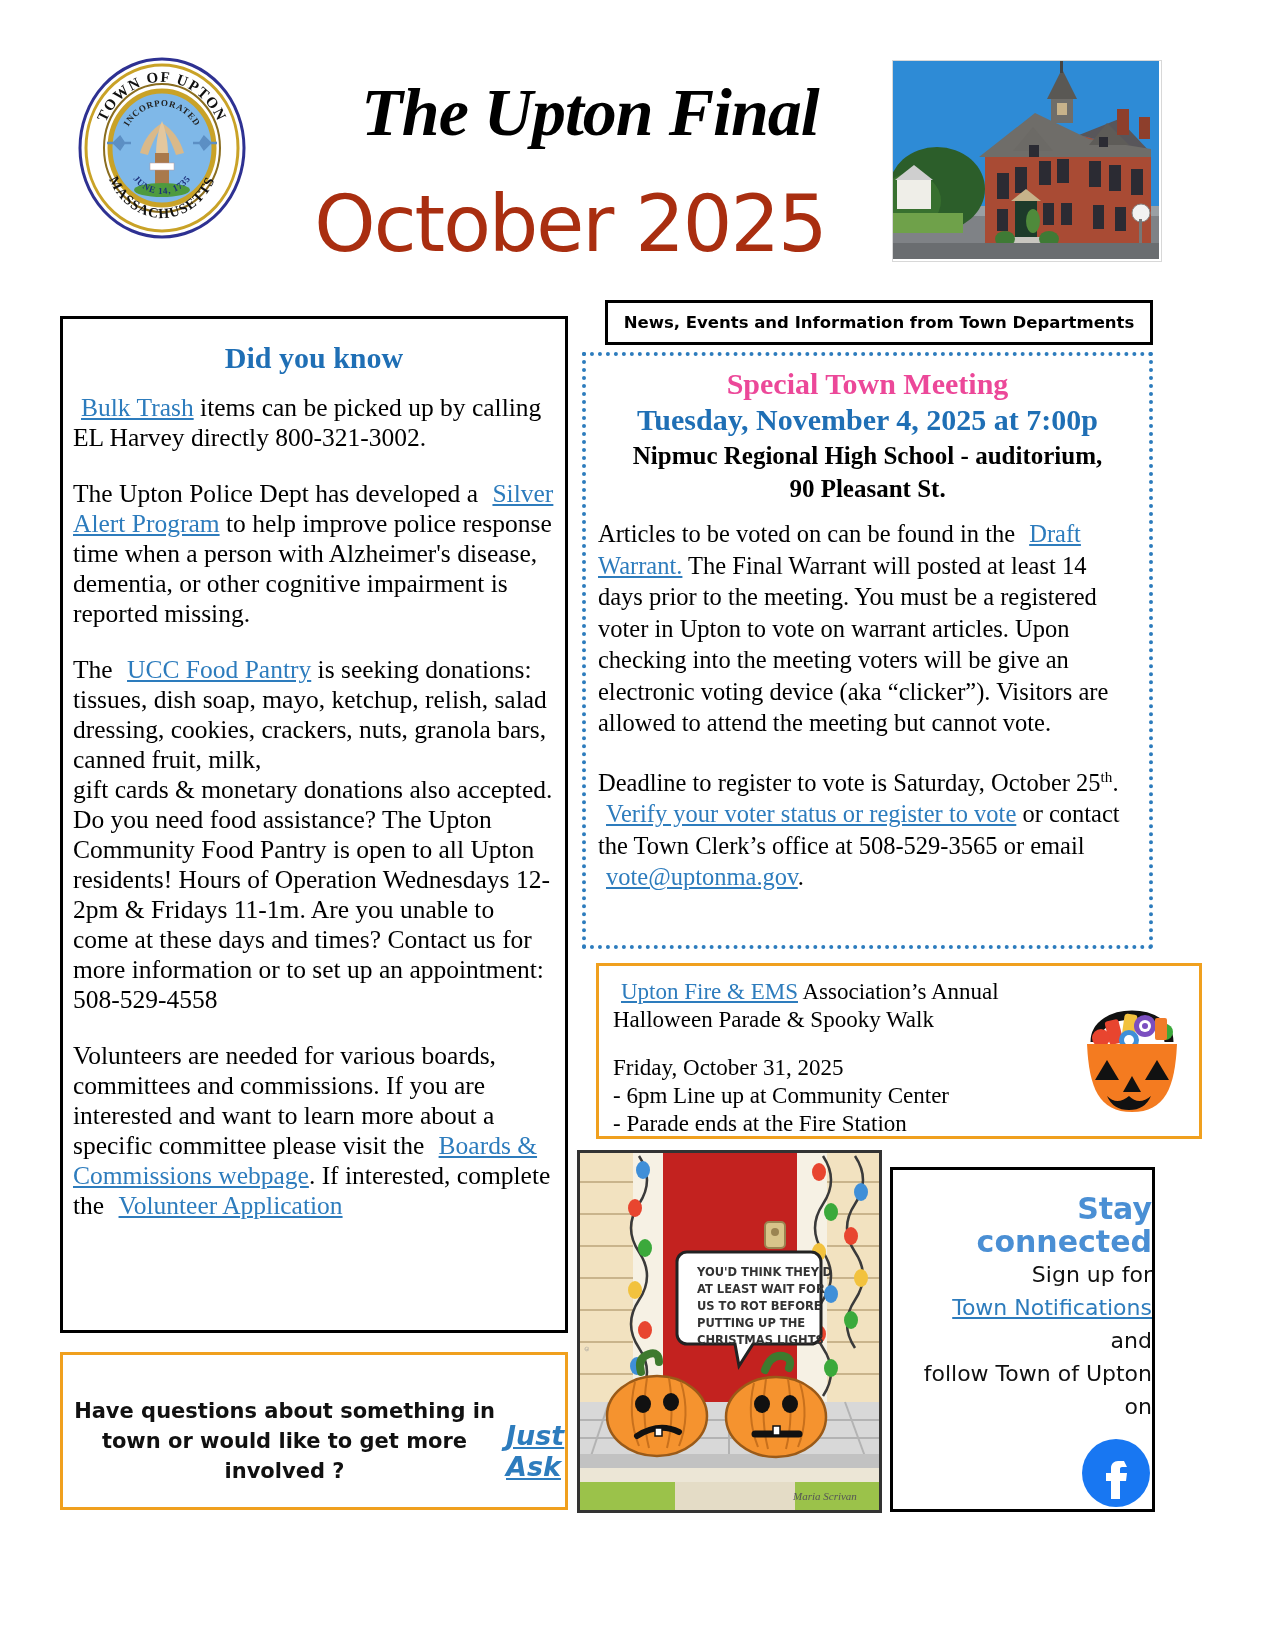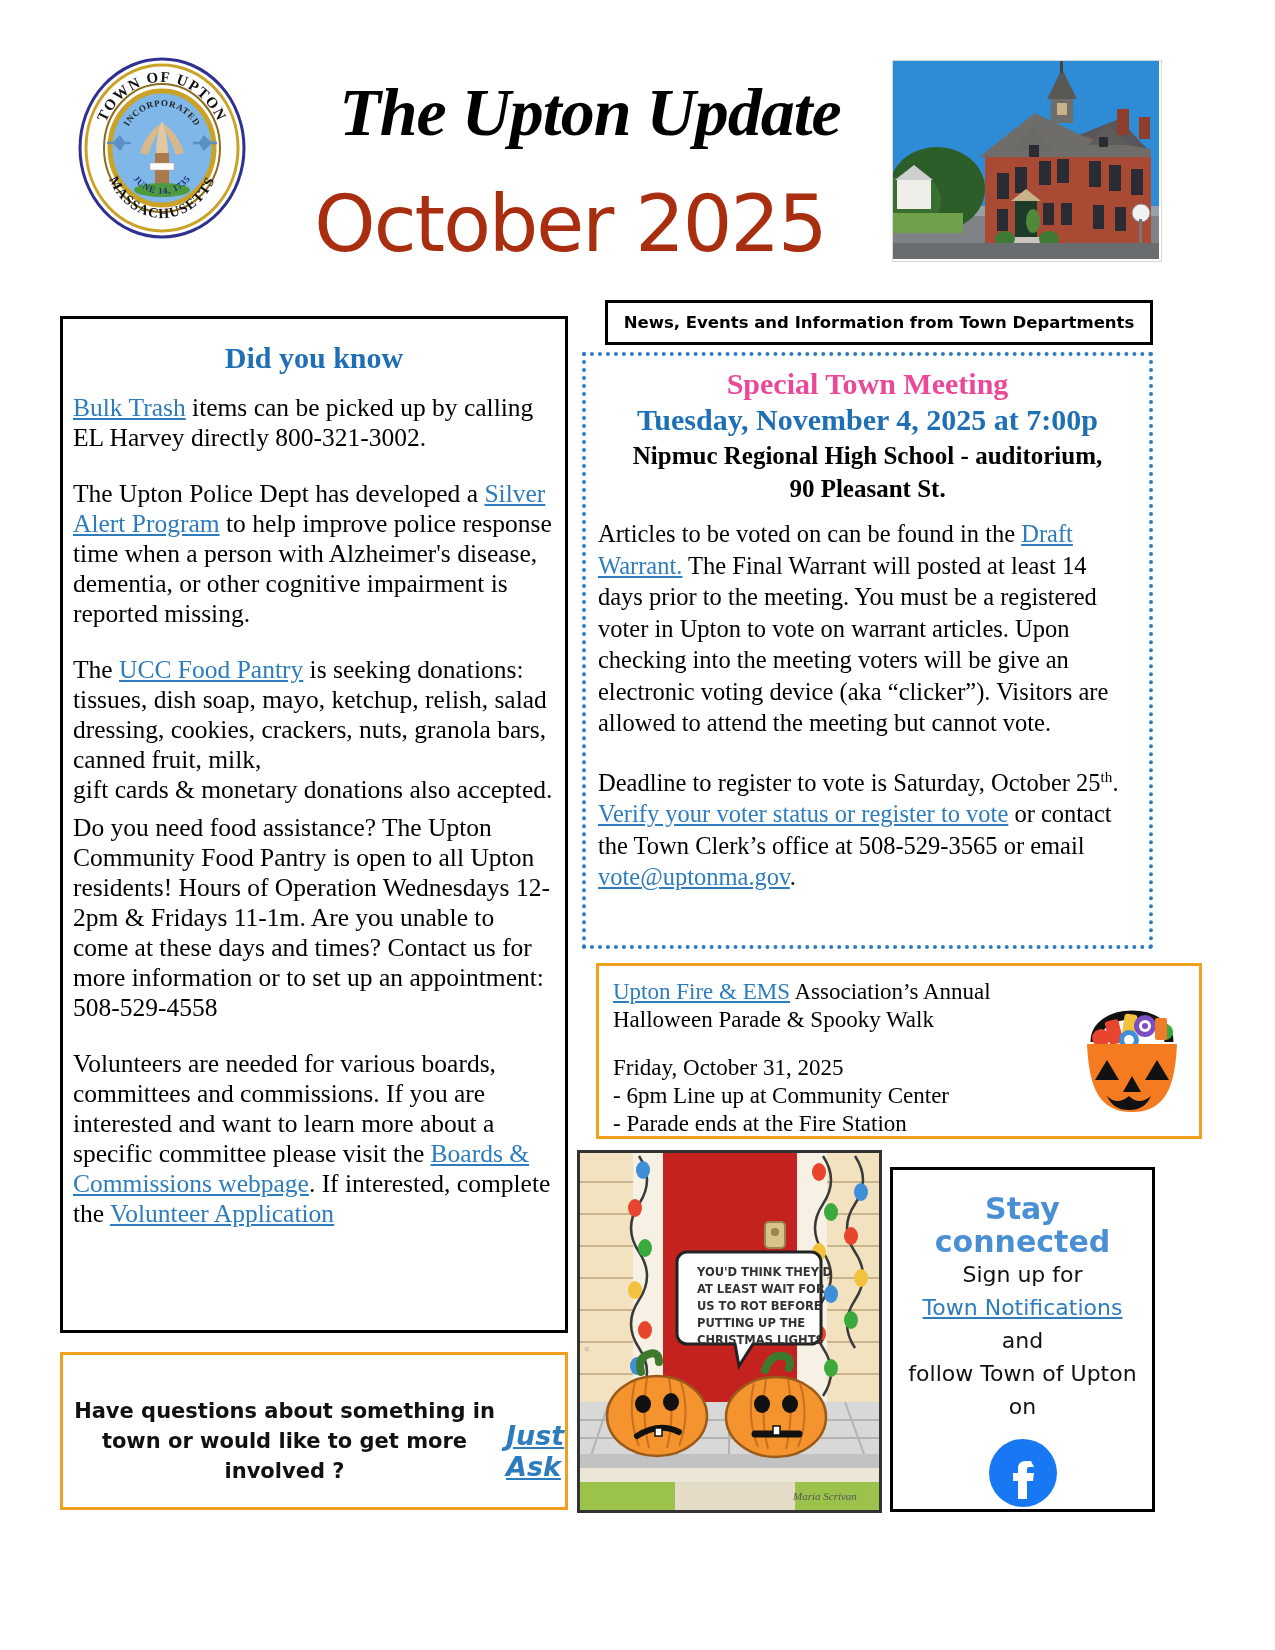--- a/index.html
+++ b/index.html
@@ -22,21 +22,21 @@
       width:268px;height:200px;overflow:hidden;border:1px solid #d8d8d8;}
   #townhall-photo svg{display:block;}
 
   
   #did-you-know-box{position:absolute;left:60px;top:316px;width:508px;height:1017px;
      border:3px solid #000;box-sizing:border-box;padding:18px 10px 8px 10px;}
   #dyk-title{text-align:center;color:#1F6FB5;font-weight:bold;font-size:30px;
      margin:4px 0 18px 0;font-family:"Liberation Serif",serif;}
   .body-serif{font-size:25.5px;line-height:30px;font-family:"Liberation Serif",serif;}
   .body-serif p{margin:0 0 26px 0;}
-  .lk{color:#2D7CBD;text-decoration:underline;}
+  .lk{color:#2D7CBD;text-decoration:underline;margin-left:8px;}
 
   #just-ask-box{position:absolute;left:60px;top:1352px;width:508px;height:158px;
      border:3px solid #F0A01E;box-sizing:border-box;
      display:flex;flex-direction:row;align-items:center;justify-content:flex-start;
      padding-top:20px;}
   #just-ask-q{font-family:"DejaVu Sans",sans-serif;font-weight:bold;font-size:21px;
      text-align:center;line-height:30px;color:#111;}
   #just-ask-link{margin-top:20px;font-family:"DejaVu Sans",sans-serif;font-weight:bold;
      font-style:italic;font-size:27px;color:#2D7CBD;text-decoration:underline;}
 
@@ -62,21 +62,21 @@
      border:3px solid #F0A01E;box-sizing:border-box;padding:12px 14px;position:absolute;}
   #fire-text{font-size:23px;line-height:28px;width:400px;}
   #fire-text p{margin:0 0 20px 0;}
   #candy-bucket{position:absolute;right:8px;top:22px;width:118px;height:130px;}
 
   #cartoon-box{position:absolute;left:577px;top:1150px;width:305px;height:363px;
      border:2px solid #333;box-sizing:border-box;overflow:hidden;background:#fff;}
   #cartoon-box svg{display:block;}
 
   #stay-box{position:absolute;left:890px;top:1167px;width:265px;height:345px;
-     border:3px solid #000;box-sizing:border-box;text-align:center;padding-top:22px;}
+     border:3px solid #000;box-sizing:border-box;text-align:right;padding-top:22px;}
   #stay-title{font-family:"DejaVu Sans",sans-serif;font-weight:bold;font-size:30px;
      color:#4A8FD4;line-height:1.1;}
   .stay-line{font-family:"DejaVu Sans",sans-serif;font-size:22px;line-height:33px;color:#111;}
   .stay-link{font-family:"DejaVu Sans",sans-serif;font-size:22px;color:#2D7CBD;
      text-decoration:underline;line-height:33px;display:block;}
   #fb-icon{margin-top:14px;display:inline-block;}
 </style>
 </head>
 <body>
 
@@ -114,21 +114,21 @@
       </text>
       <text font-family="'Liberation Serif',serif" font-size="9" font-weight="bold" fill="#222" letter-spacing="0.8">
         <textPath href="#arcInT" startOffset="50%" text-anchor="middle">INCORPORATED</textPath>
       </text>
       <text font-family="'Liberation Serif',serif" font-size="9" font-weight="bold" fill="#1b2f7a" letter-spacing="0.8">
         <textPath href="#arcInB" startOffset="50%" text-anchor="middle">JUNE 14, 1735</textPath>
       </text>
     </svg>
   </div>
 
-  <div id="masthead-title">The Upton Update</div>
+  <div id="masthead-title">The Upton Final</div>
   <div id="masthead-month">October 2025</div>
 
   <div id="townhall-photo">
     <svg width="266" height="198" viewBox="0 0 266 198">
       <rect width="266" height="198" fill="#2E8BD6"></rect>
       <rect y="150" width="266" height="48" fill="#7f8286"></rect>
       <rect y="145" width="266" height="10" fill="#9aa0a4"></rect>
 
       <ellipse cx="44" cy="128" rx="48" ry="42" fill="#2C5E2A"></ellipse>
       <ellipse cx="18" cy="140" rx="30" ry="28" fill="#38702f"></ellipse>
@@ -191,21 +191,21 @@
   <div class="body-serif">
     <p>
       <a class="lk" href="#">Bulk Trash</a><span> items can be picked up by calling EL Harvey directly 800-321-3002.</span>
     </p>
     <p>
       <span>The Upton Police Dept has developed a </span><a class="lk" href="#">Silver Alert Program</a><span> to help improve police response time when a person with Alzheimer's disease, dementia, or other cognitive impairment is reported missing.</span>
     </p>
     <p style="margin-bottom:0">
       <span>The </span><a class="lk" href="#">UCC Food Pantry</a><span> is seeking donations: tissues, dish soap, mayo, ketchup, relish, salad dressing, cookies, crackers, nuts, granola bars, canned fruit, milk,</span>
     </p>
-    <p style="margin-bottom:8px">gift cards &amp; monetary donations also accepted.</p>
+    <p style="margin-bottom:0">gift cards &amp; monetary donations also accepted.</p>
     <p>Do you need food assistance? The Upton Community Food Pantry is open to all Upton residents! Hours of Operation Wednesdays 12-2pm &amp; Fridays 11-1m.  Are you unable to come at these days and times? Contact us for more information or to set up an appointment: 508-529-4558</p>
     <p>
       <span>Volunteers are needed for various boards, committees and commissions.  If you are interested and want to learn more about a specific committee please visit the </span><a class="lk" href="#">Boards &amp; Commissions webpage</a><span>.  If interested, complete the  </span><a class="lk" href="#">Volunteer Application</a>
     </p>
   </div>
 </div>
 
 <div id="just-ask-box">
   <div id="just-ask-q">Have questions about something in town or would like to get more  involved ?</div>
   <a id="just-ask-link" href="#">Just Ask</a>

